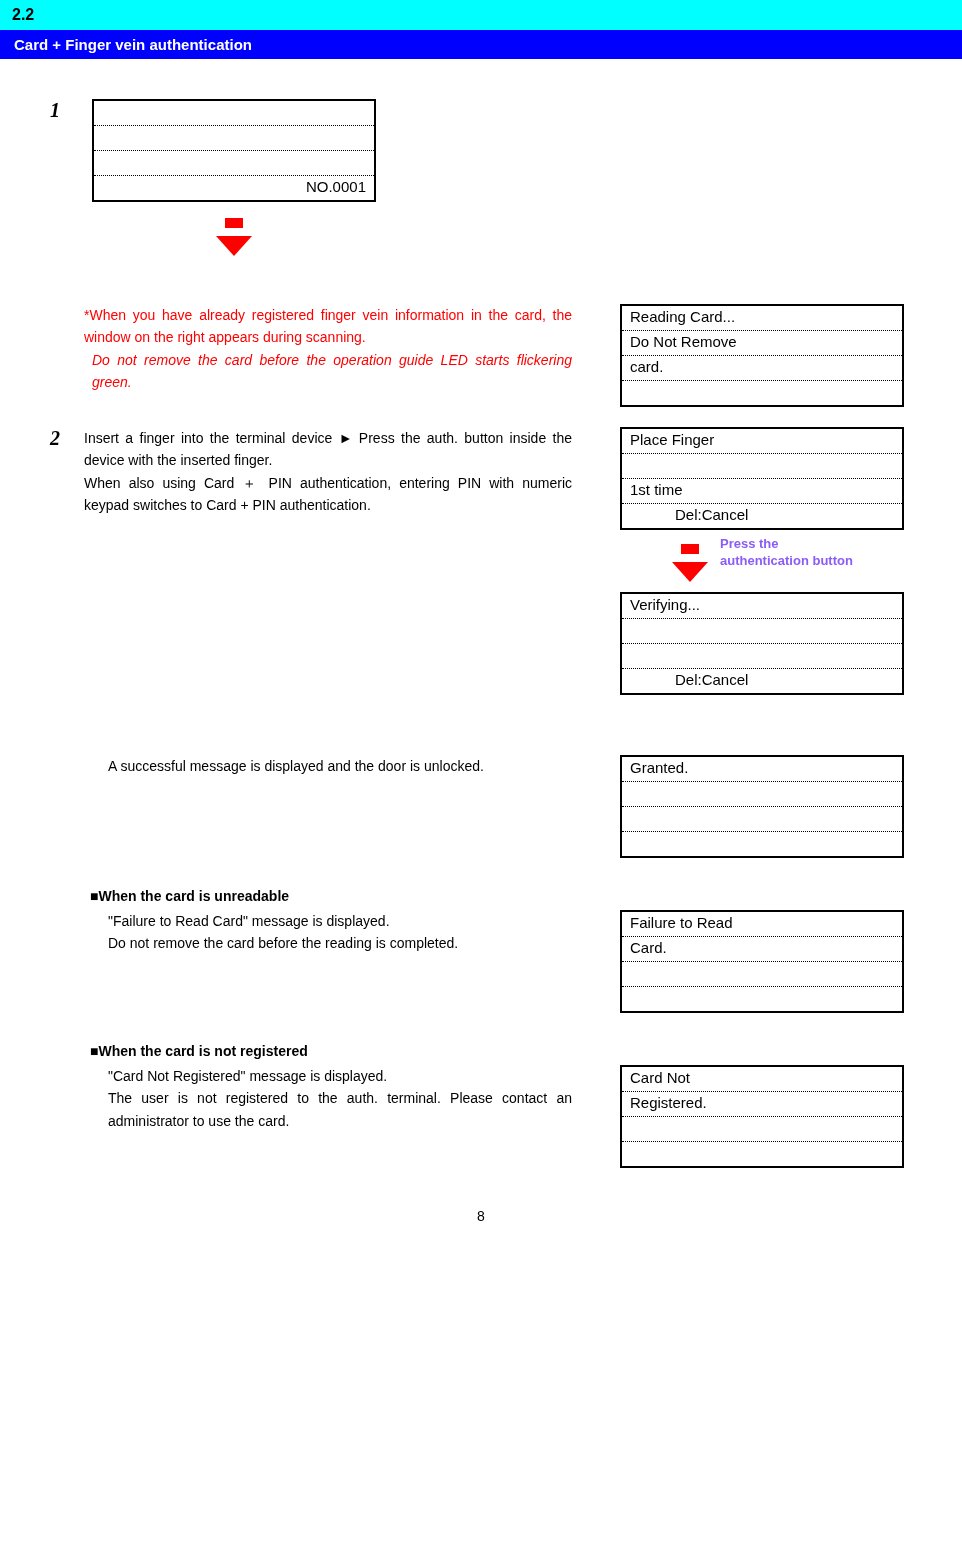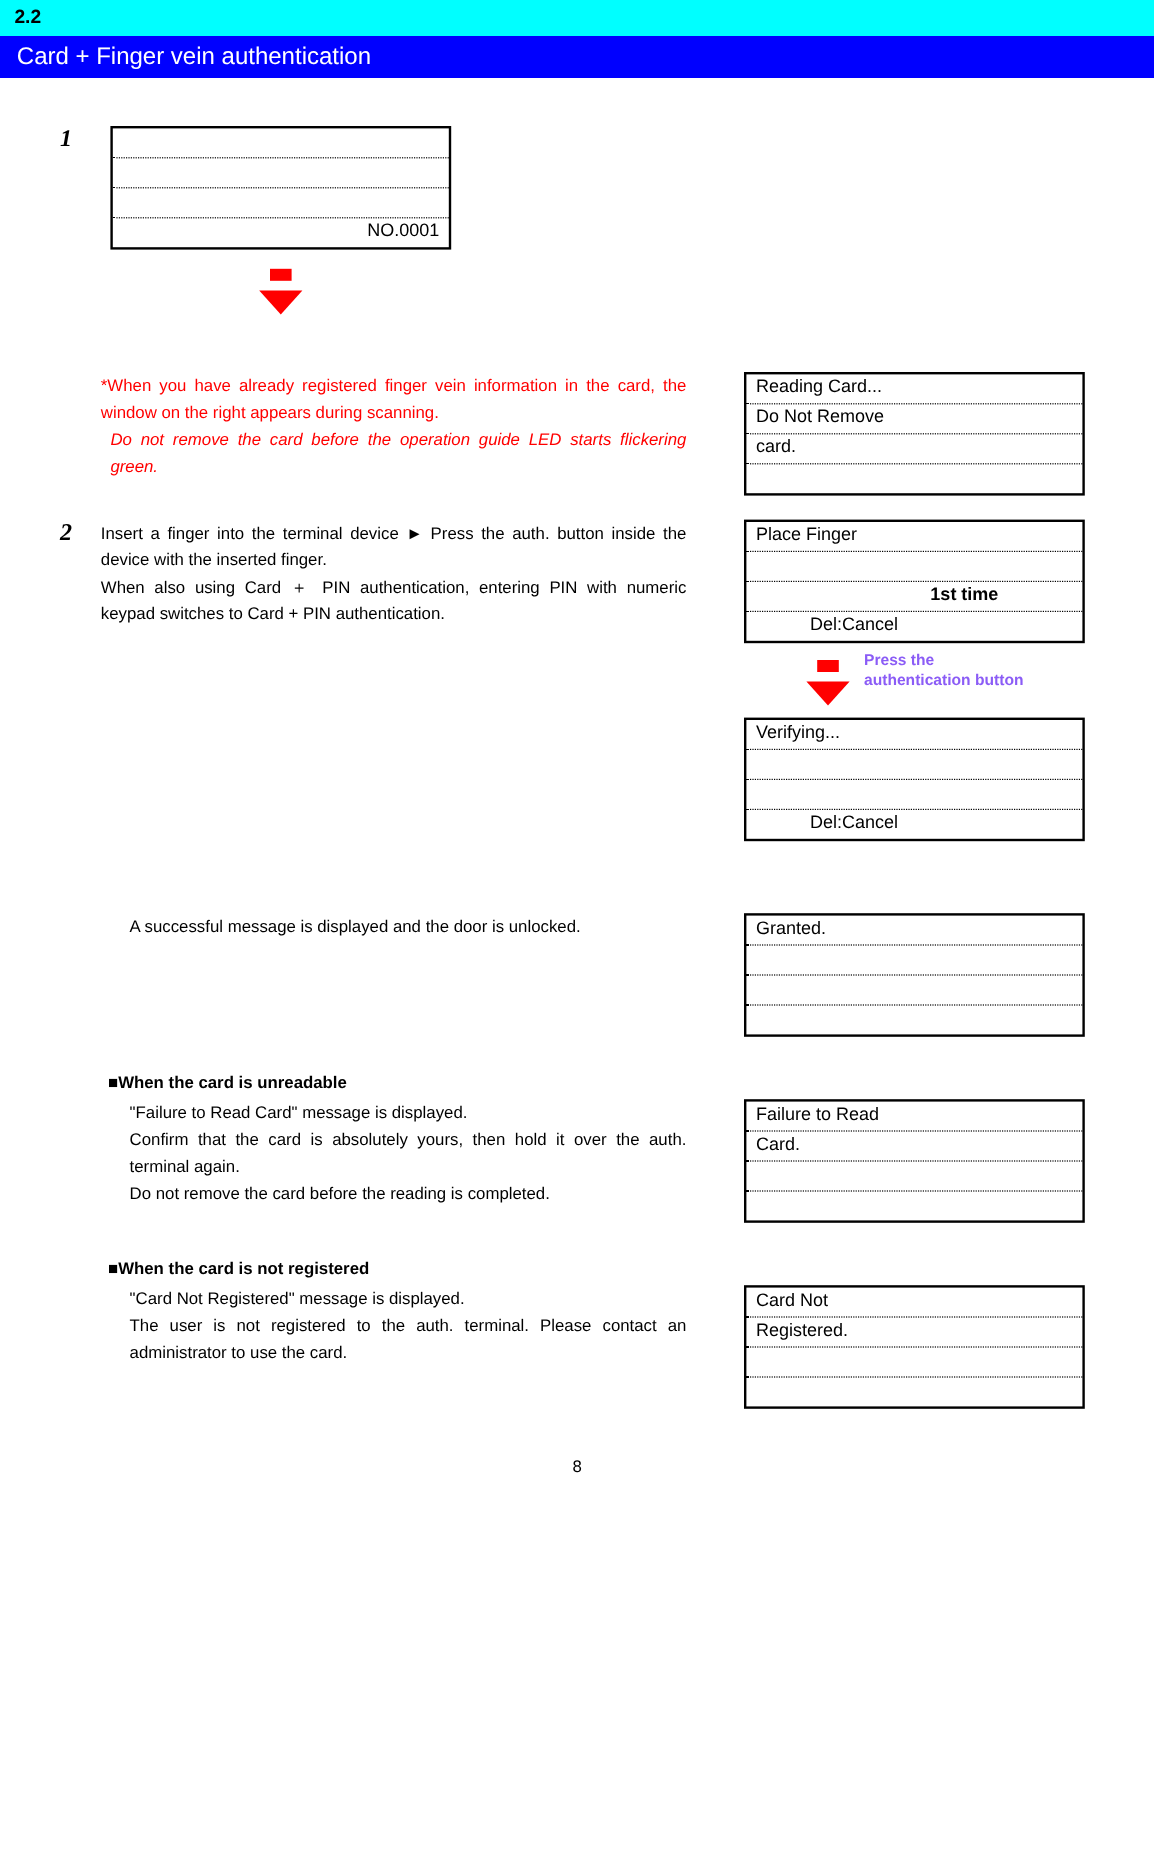--- a/index.html
+++ b/index.html
@@ -22,23 +22,23 @@
     padding: 6px 12px;
     font-size: 16px;
   }
   .section-spacer {
     background: #0000ff;
     width: 10px;
   }
   .section-title {
     background: #0000ff;
     color: #fff;
-    font-weight: normal;
+    font-weight: bold;
     padding: 6px 14px;
-    font-size: 20px;
+    font-size: 15px;
     flex: 1;
   }
   .content {
     padding: 40px 50px 20px 50px;
   }
   .step-row {
     display: flex;
     align-items: flex-start;
     margin-bottom: 20px;
   }
@@ -75,23 +75,22 @@
     font-size: 15px;
   }
   .lcd-row:last-child {
     border-bottom: none;
     margin-left: 45px;
   }
   .lcd-row.right {
     text-align: right;
   }
   .lcd-attempt {
-    text-align: right;
+    text-align: left;
     padding-right: 70px;
-    font-weight: bold;
   }
   .arrow-down {
     width: 0;
     height: 0;
     border-left: 18px solid transparent;
     border-right: 18px solid transparent;
     border-top: 20px solid #ff0000;
     margin-top: 8px;
     position: relative;
   }
@@ -237,21 +236,20 @@
         </div>
       </div>
     </div>
   </div>
 
   <div class="sub-section">
     <div class="sub-heading">■When the card is unreadable</div>
     <div class="sub-row">
       <div class="sub-text">
         <div>"Failure to Read Card" message is displayed.</div>
-        <div>Confirm that the card is absolutely yours, then hold it over the auth. terminal again.</div>
         <div>Do not remove the card before the reading is completed.</div>
       </div>
       <div class="right-col">
         <div class="lcd-box">
           <div class="lcd-row">Failure to Read</div>
           <div class="lcd-row">Card.</div>
           <div class="lcd-row"></div>
           <div class="lcd-row"></div>
         </div>
       </div>

